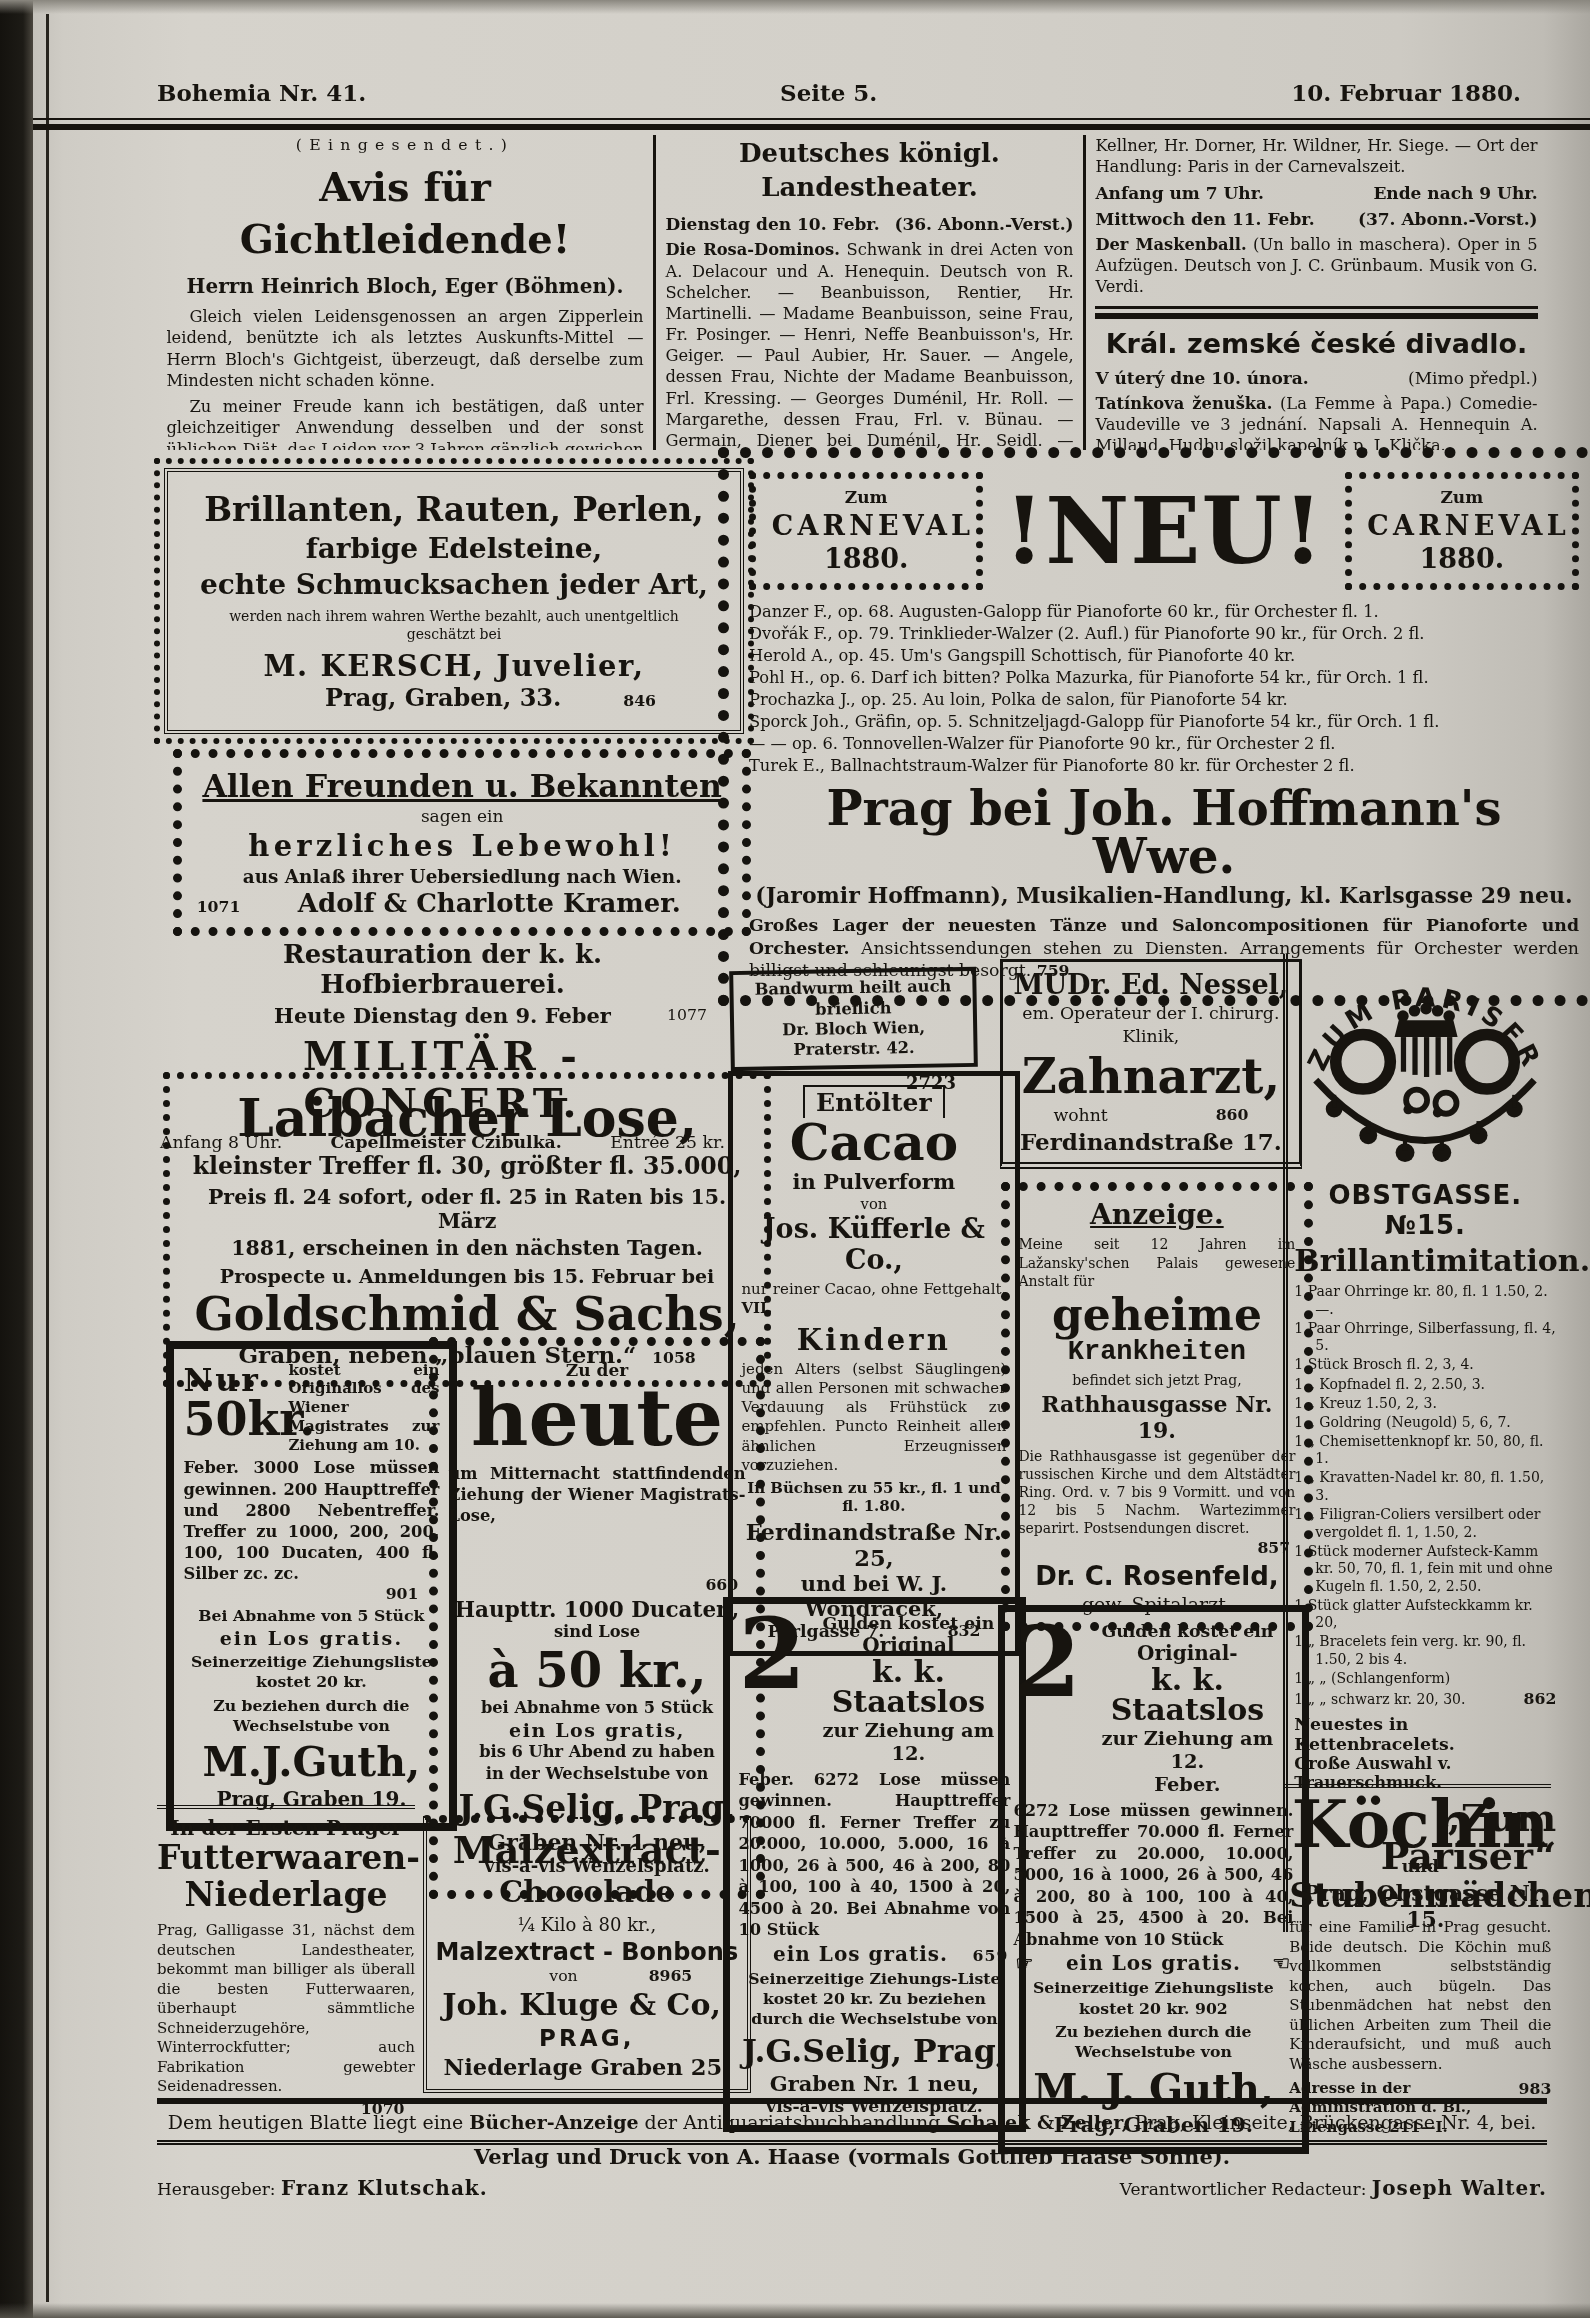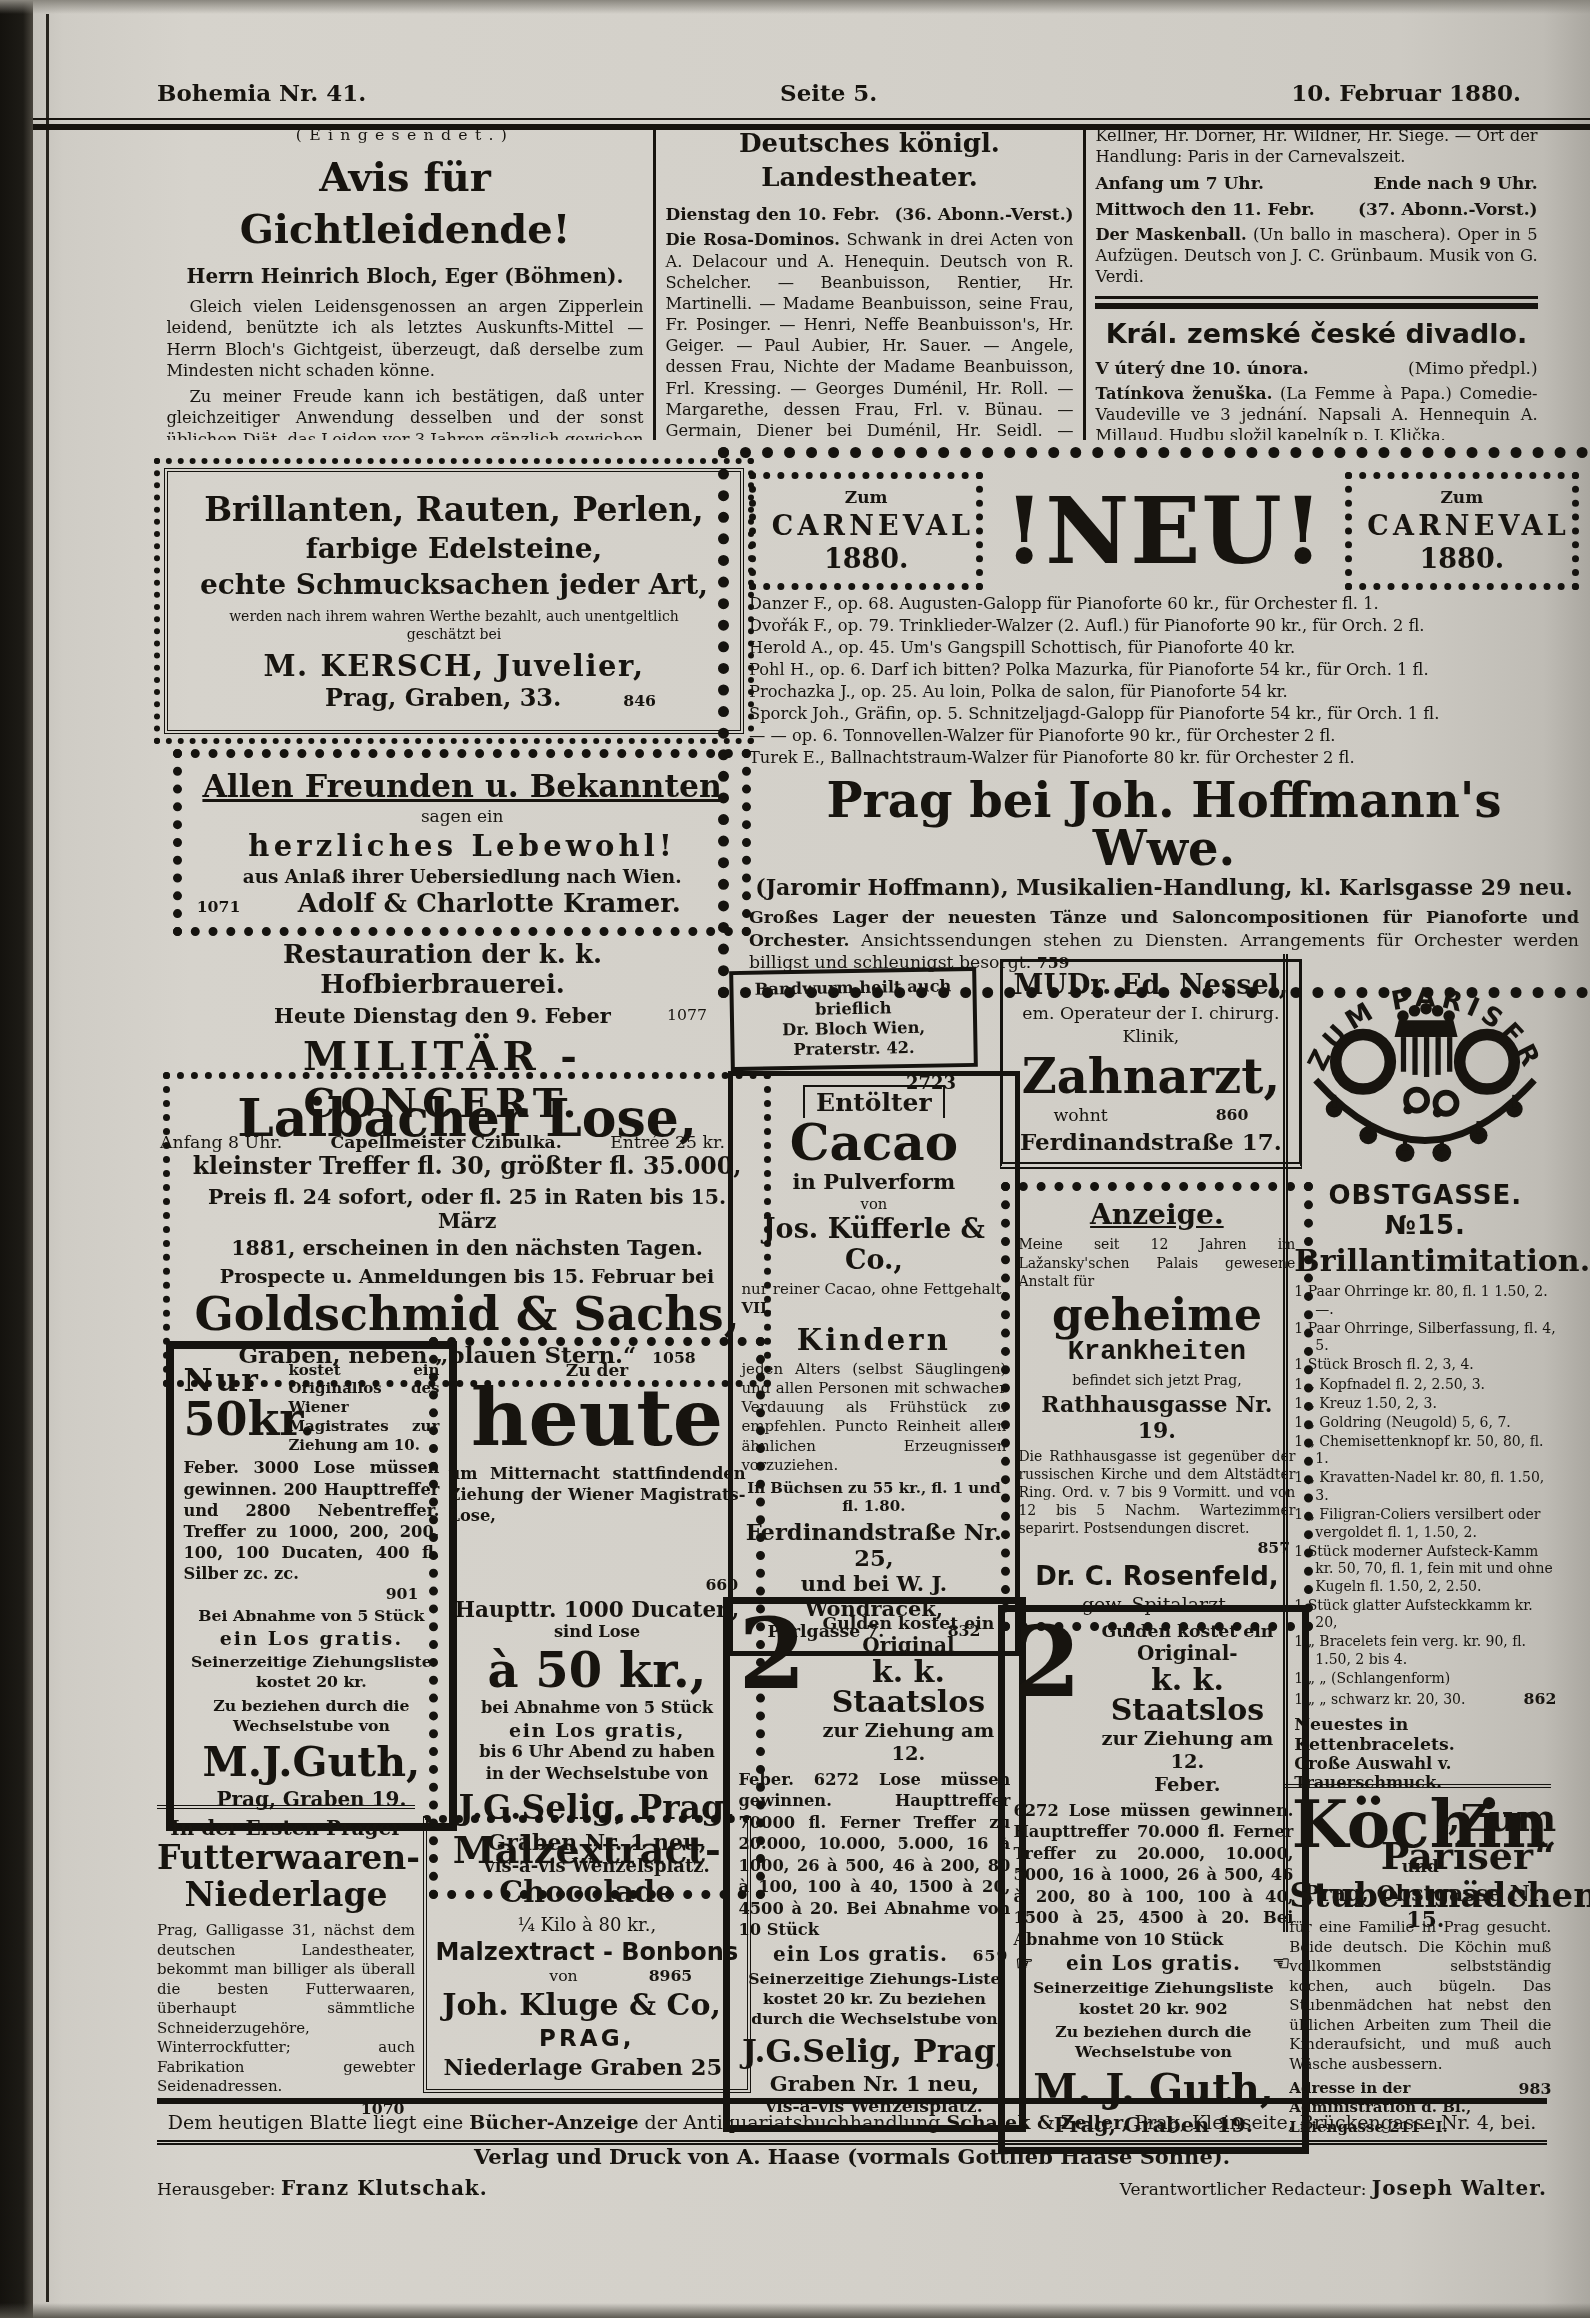--- a/index.html
+++ b/index.html
@@ -12,40 +12,40 @@
   .scanline{position:absolute;left:46px;top:13.6px;width:3.1px;height:2288px;background:#27241e;}
   .abs{position:absolute;}
   .c{text-align:center;} .j{text-align:justify;text-justify:inter-word;} .b{font-weight:bold;}
   .row{display:flex;justify-content:space-between;align-items:baseline;}
   .num{font-size:15.7px;font-weight:bold;}
   .rule-heavy{border-top:3.1px solid #17140f;border-bottom:6.3px solid #17140f;height:4.2px;}
   
   #masthead{left:157px;top:79px;width:1364px;display:flex;justify-content:space-between;font-size:23px;font-weight:bold;}
   #masthead-rule{left:33px;top:118px;width:1558px;border-top:2.6px solid #17140f;border-bottom:6.3px solid #17140f;height:3.7px;}
   
-  #top-columns{left:157px;top:125px;width:1390px;height:315px;display:grid;grid-template-columns:496px 430px 464px;}
+  #top-columns{left:157px;top:135px;width:1390px;height:315px;display:grid;grid-template-columns:496px 430px 464px;}
   .tcol{overflow:hidden;padding:0 9.4px;font-size:16.3px;line-height:1.3;}
   .tcol + .tcol{border-left:3.1px solid #17140f;}
   .kicker{font-size:15.7px;letter-spacing:7.3px;text-align:center;}
   .avis-title{font-size:40px;font-weight:bold;text-align:center;margin:5.2px 0 8.4px;}
   .avis-addr{font-size:20px;font-weight:bold;text-align:center;margin-bottom:7.3px;}
   .tcol p{margin:0 0 5.2px;text-indent:23px;}
   .th-title{font-size:26px;font-weight:bold;text-align:center;margin:2.1px 0 8.4px;}
   .cz-title{font-size:27px;font-weight:bold;text-align:center;margin:7.3px 0 5.2px;font-family:"DejaVu Sans",sans-serif;}
   .daterow{display:flex;justify-content:space-between;font-size:17px;margin:4.2px 0;}
   
   #ad-kersch{left:164px;top:468px;width:530px;border:4.2px double #15130f;outline:6.3px dotted #15130f;outline-offset:4.7px;padding:18px 21px;text-align:center;}
   .kersch1{font-size:33px;font-weight:bold;}
   .kersch2{font-size:28px;font-weight:bold;margin-top:3.1px;}
   .kersch-small{font-size:14px;margin:7.3px 31.5px 5.2px;line-height:1.25;}
   .kersch-name{font-size:29px;font-weight:bold;letter-spacing:1.6px;margin-top:4.2px;}
   .kersch-addr{font-size:24px;font-weight:bold;}
   
   #ad-carneval{left:718px;top:447px;width:830px;border:11.5px dotted #15130f;padding:13.6px 20px;}
-  .carn-top{display:flex;justify-content:space-between;align-items:stretch;margin-bottom:3px;}
+  .carn-top{display:flex;justify-content:space-between;align-items:stretch;margin-bottom:11px;}
   .carn-box{border:7.3px dotted #15130f;padding:8.4px 15.7px;text-align:center;width:189px;}
   .carn-zum{font-size:17px;font-weight:bold;}
   .carn-name{font-size:27px;font-weight:bold;letter-spacing:4.2px;margin-top:3.1px;}
   .carn-year{font-size:27px;font-weight:bold;margin-top:2.1px;}
   .carn-neu{font-size:92px;font-weight:bold;line-height:1;align-self:center;letter-spacing:1px;}
   .carn-item{font-size:16.3px;line-height:1.35;padding-left:24px;text-indent:-24px;font-weight:500;}
   .carn-pub{font-size:48px;font-weight:bold;text-align:center;margin:7.3px 0 2.1px;line-height:1;}
   .carn-sub{font-size:22px;font-weight:bold;text-align:center;margin-bottom:6.3px;}
   .carn-foot{font-size:17.3px;line-height:1.3;}
   

